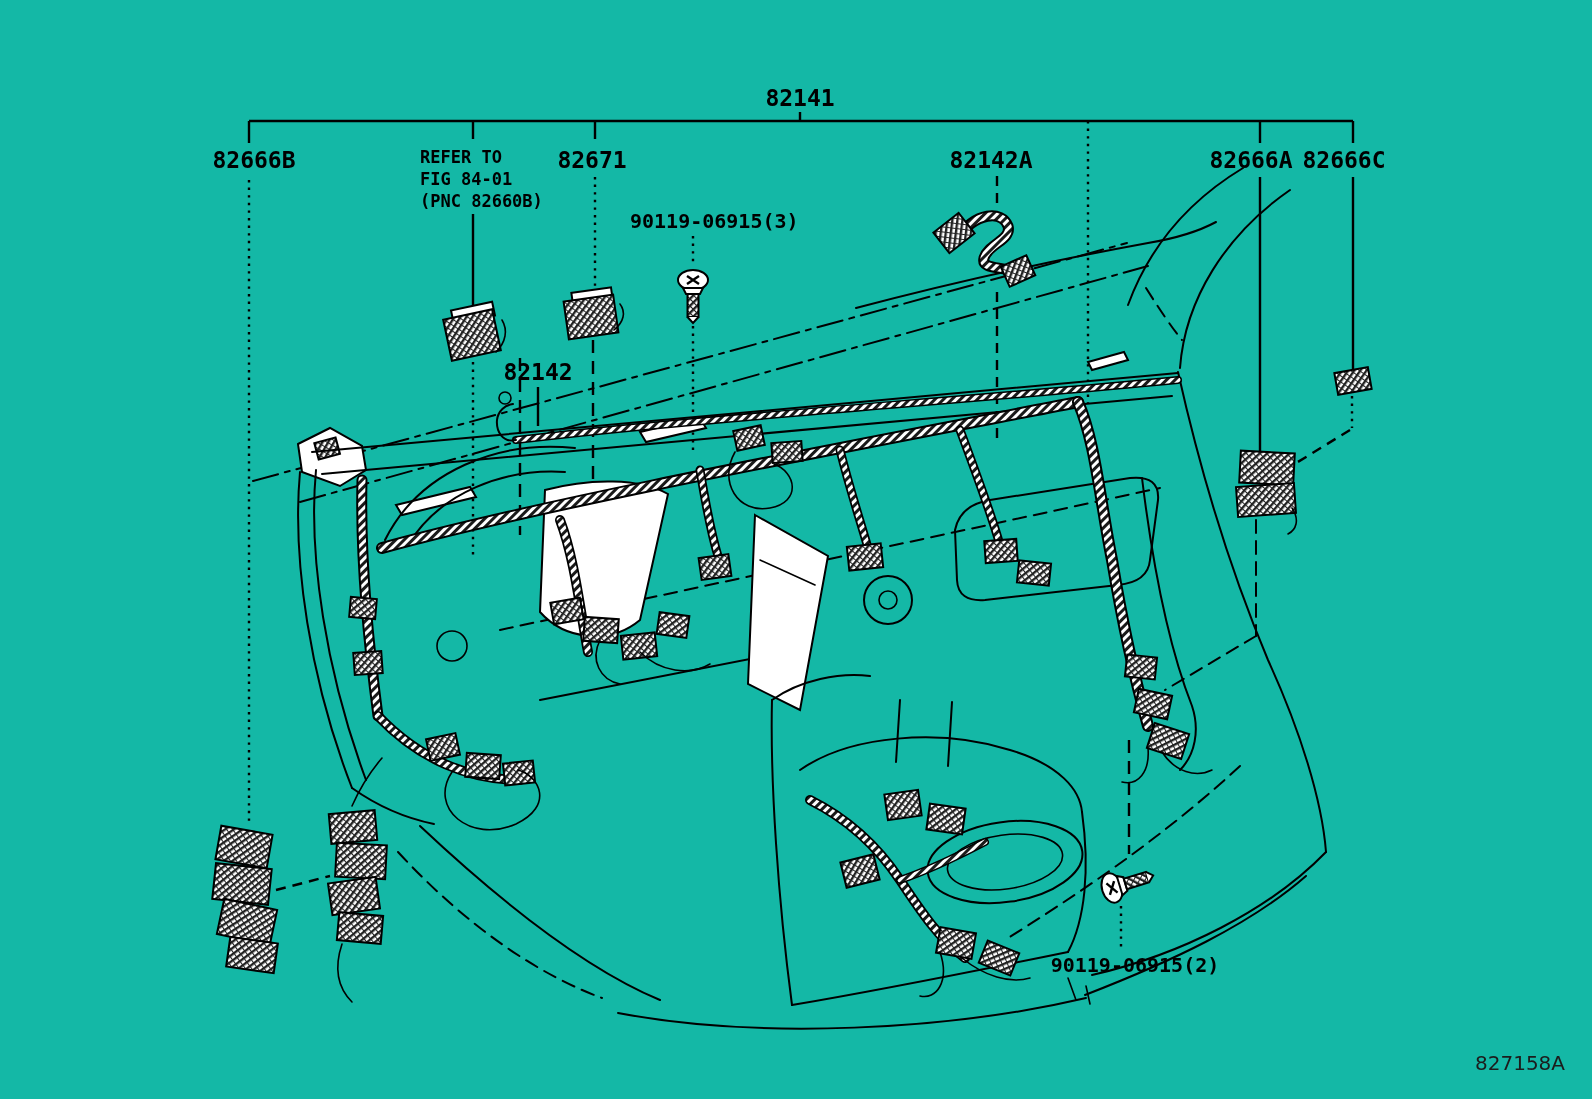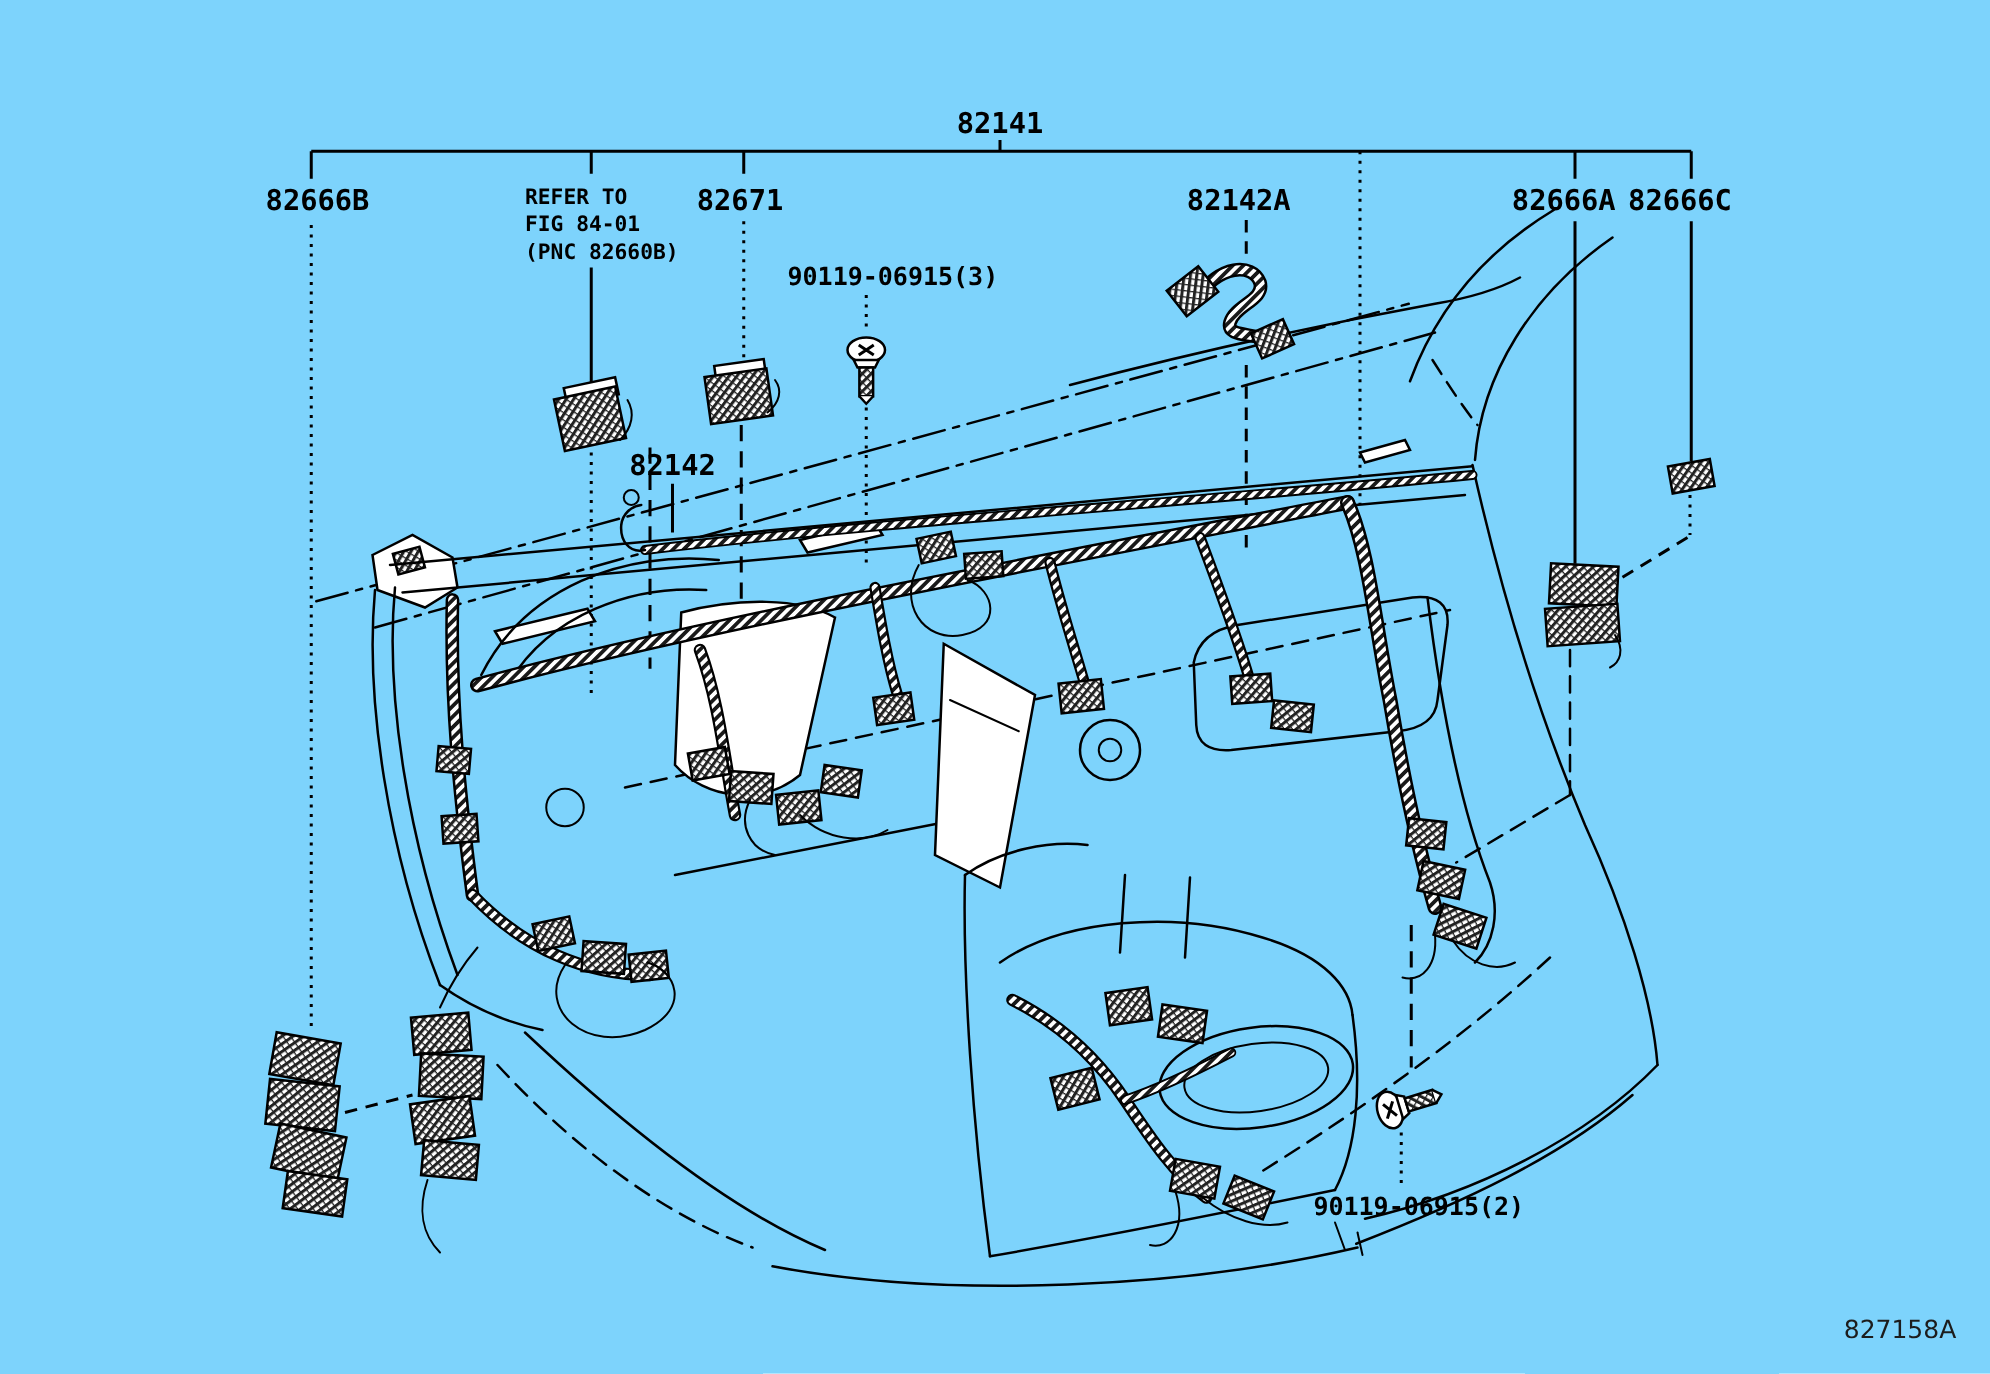--- a/index.html
+++ b/index.html
@@ -1,16 +1,16 @@
 <!DOCTYPE html>
 <html><head>
 <meta charset="utf-8">
 <style>
   html,body{margin:0;padding:0;background:#ffffff;}
-  .page{position:relative;width:1592px;height:1099px;background:#7dd3fc;overflow:hidden;}
+  .page{position:relative;width:1592px;height:1099px;background:#14b8a6;overflow:hidden;}
   svg{display:block;}
   .ln{fill:none;stroke:#000;stroke-width:2;stroke-linecap:round;stroke-linejoin:round;}
   .ln15{fill:none;stroke:#000;stroke-width:1.6;stroke-linecap:round;}
   .dd{stroke-dasharray:26 7 5 7;}
   .dsh{stroke-dasharray:13 8;}
   .dsh2{stroke-dasharray:10 7;}
   .dot{stroke-dasharray:2.4 5.2;stroke-width:2.2;}
   .lead{fill:none;stroke:#000;stroke-width:2.4;}
   .tubeO{fill:none;stroke:#000;stroke-linecap:round;stroke-linejoin:round;}
   .tubeF{fill:none;stroke:url(#hx);stroke-linecap:round;stroke-linejoin:round;}

